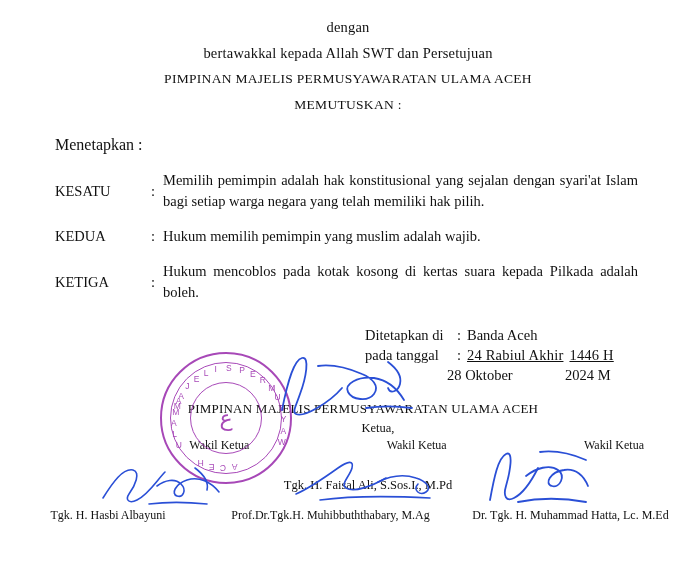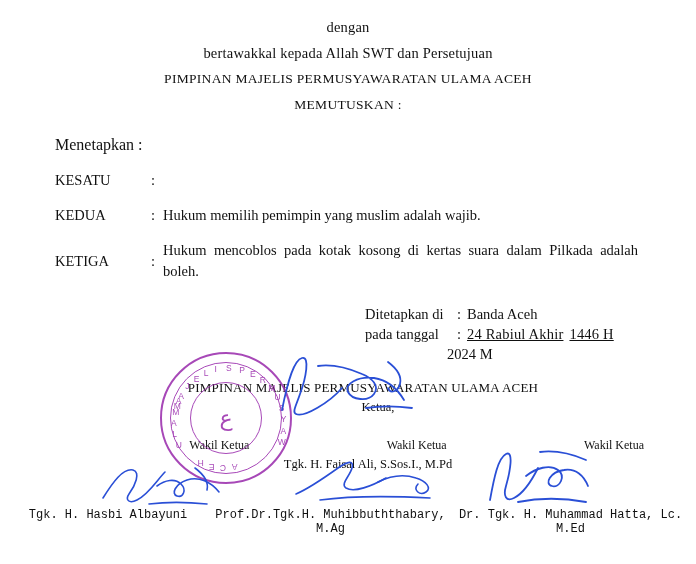--- a/index.html
+++ b/index.html
@@ -151,21 +151,20 @@
 
   .sig-names {
     position: absolute;
     left: 0;
     right: 0;
     top: 508px;
     display: flex;
     justify-content: space-between;
     padding: 0 8px;
     font-size: 12px;
-    font-family: Liberation Mono, monospace;
   }
   .name-cell { text-align: center; }
   .name-cell.n0 { width: 200px; }
   .name-cell.n1 { width: 235px; }
   .name-cell.n2 { width: 235px; }
 
   
   .stamp {
     position: absolute;
     left: 160px;
@@ -234,50 +233,52 @@
     <div class="head-line caps">MEMUTUSKAN :</div>
   </div>
 
   <div class="menetapkan">Menetapkan :</div>
 
   <div class="items">
 
     <div class="item">
       <div class="item-label">KESATU</div>
       <div class="item-colon">:</div>
+      <div class="item-text">Memilih pemimpin adalah hak konstitusional yang sejalan dengan syari'at Islam bagi setiap warga negara yang telah memiliki hak pilih.</div>
     </div>
 
     <div class="item">
       <div class="item-label">KEDUA</div>
       <div class="item-colon">:</div>
       <div class="item-text">Hukum memilih pemimpin yang muslim adalah wajib.</div>
     </div>
 
     <div class="item">
       <div class="item-label">KETIGA</div>
       <div class="item-colon">:</div>
-      <div class="item-text">Hukum mencoblos pada kotak kosong di kertas suara dalam Pilkada adalah boleh.</div>
+      <div class="item-text">Hukum mencoblos pada kotak kosong di kertas suara kepada Pilkada adalah boleh.</div>
     </div>
 
   </div>
 
   <div class="place-block">
     <div class="pb-row">
       <div class="pb-key">Ditetapkan di</div>
       <div class="pb-colon">:</div>
       <div class="pb-val">Banda Aceh</div>
     </div>
     <div class="pb-row">
       <div class="pb-key">pada tanggal</div>
       <div class="pb-colon">:</div>
       <div class="pb-val underline">
         <span>24 Rabiul Akhir</span><span class="hijri-year">1446 H</span>
       </div>
     </div>
     <div class="date-greg">
+      <div class="d-left">28 Oktober</div>
       <div>2024 M</div>
     </div>
   </div>
 
   <div class="sig-org">PIMPINAN MAJELIS PERMUSYAWARATAN ULAMA ACEH</div>
   <div class="sig-ketua">Ketua,</div>
   <div class="sig-name-main">Tgk. H. Faisal Ali, S.Sos.I., M.Pd</div>
 
   <div class="sig-row">
     <div class="sig-col">

